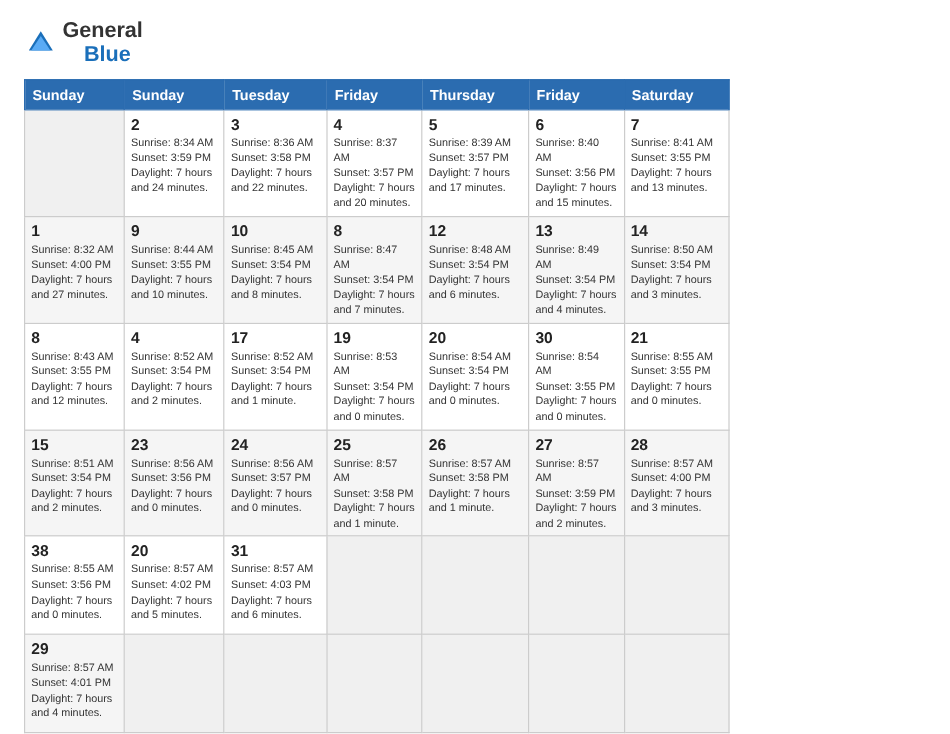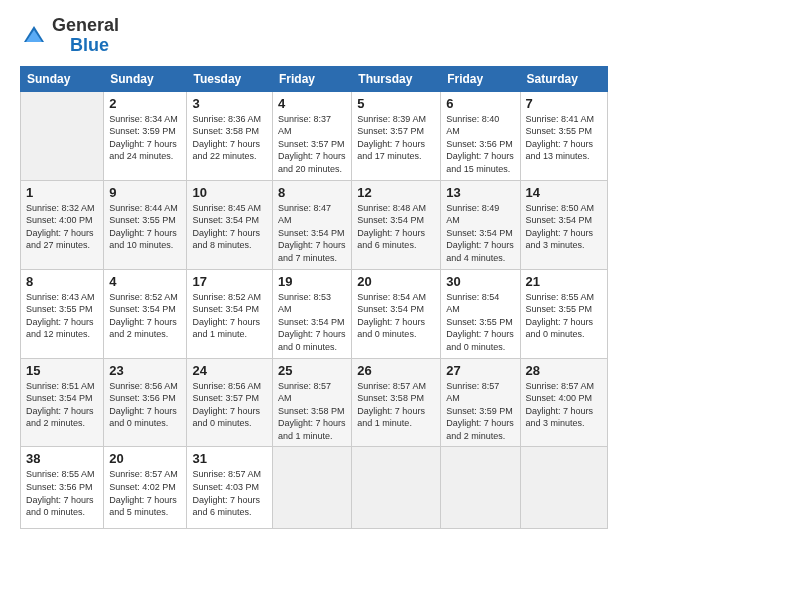--- a/index.html
+++ b/index.html
@@ -162,15 +162,24 @@
         </tr>
         <tr>
           <td><span class="day-number">38</span><span class="day-info">Sunrise: 8:55 AM<br>Sunset: 3:56 PM<br>Daylight: 7 hours and 0 minutes.</span></td>
           <td><span class="day-number">20</span><span class="day-info">Sunrise: 8:57 AM<br>Sunset: 4:02 PM<br>Daylight: 7 hours and 5 minutes.</span></td>
           <td><span class="day-number">31</span><span class="day-info">Sunrise: 8:57 AM<br>Sunset: 4:03 PM<br>Daylight: 7 hours and 6 minutes.</span></td>
           <td class="empty"></td>
           <td class="empty"></td>
           <td class="empty"></td>
           <td class="empty"></td>
         </tr>
+        <tr>
+          <td><span class="day-number">29</span><span class="day-info">Sunrise: 8:57 AM<br>Sunset: 4:01 PM<br>Daylight: 7 hours and 4 minutes.</span></td>
+          <td class="empty"></td>
+          <td class="empty"></td>
+          <td class="empty"></td>
+          <td class="empty"></td>
+          <td class="empty"></td>
+          <td class="empty"></td>
+        </tr>
       </tbody>
   </table>
 </div>
 
 </body></html>

